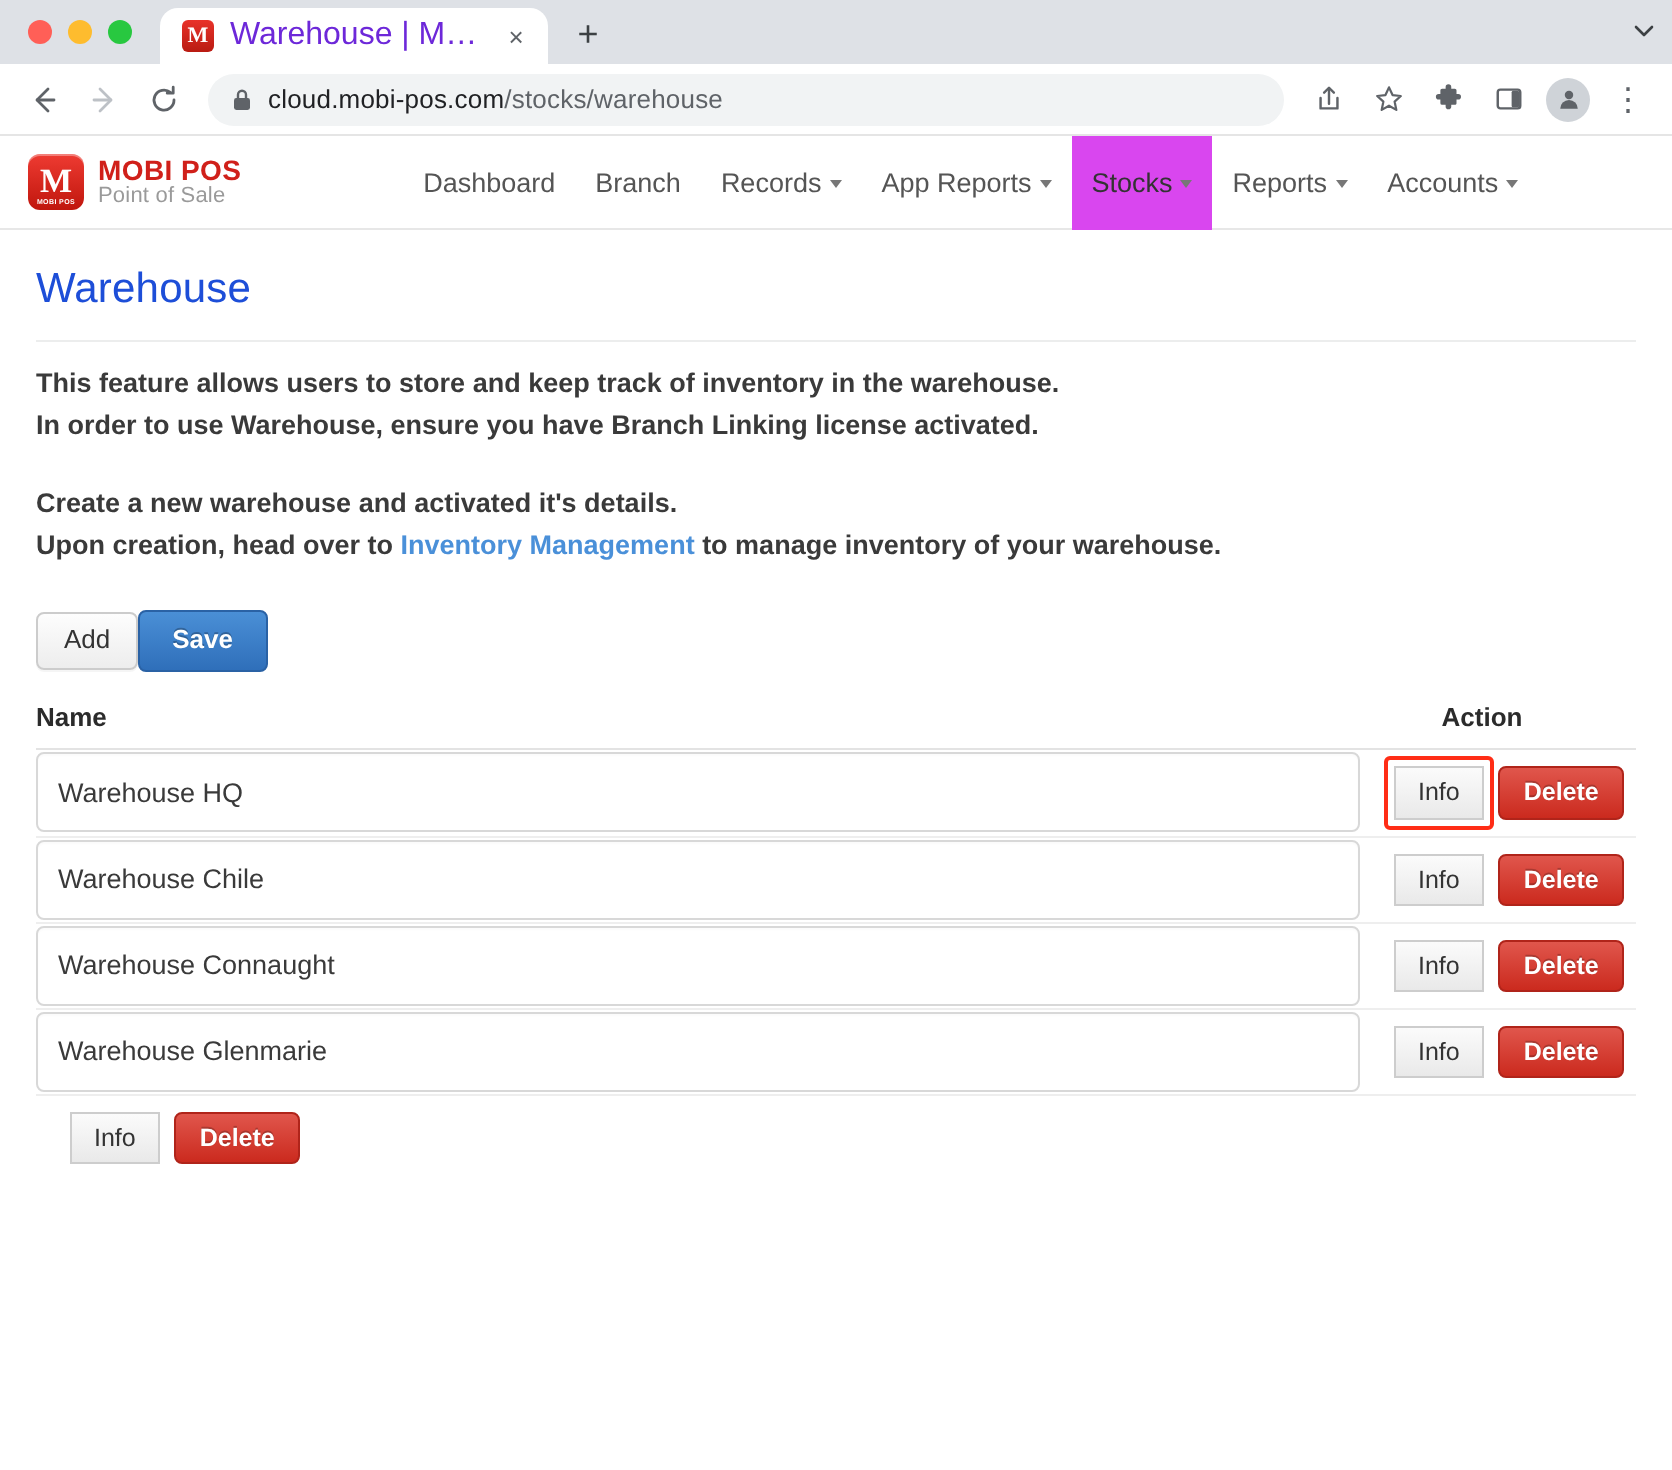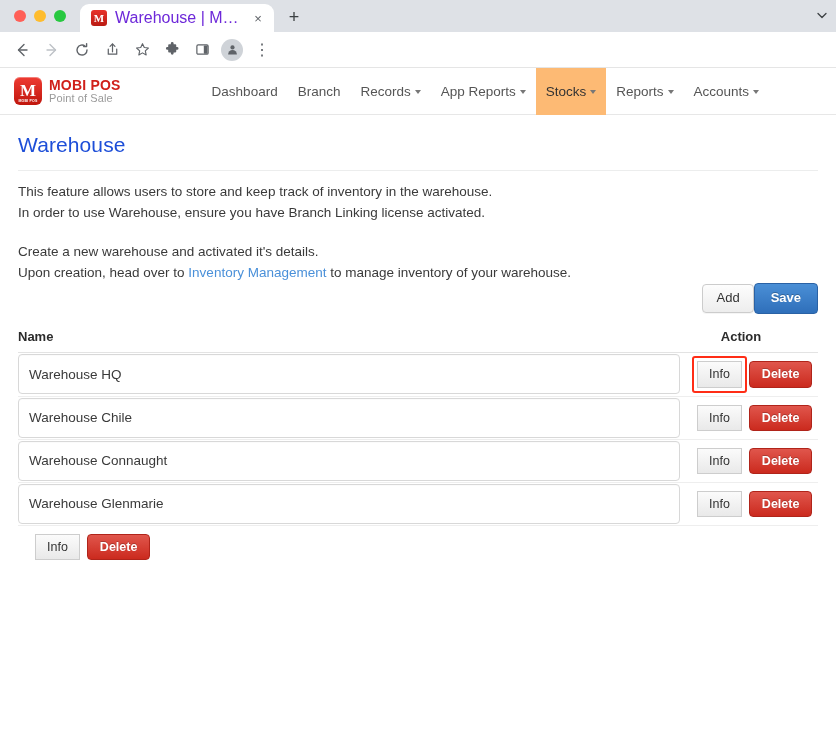--- a/index.html
+++ b/index.html
@@ -160,48 +160,50 @@
   .navlinks { display: flex; align-items: center; margin-left: 81px; height: 47px; }
   .navlink {
     font-size: 13.5px;
     color: #555;
     padding: 0 10px;
     height: 47px;
     display: flex; align-items: center;
     gap: 4px;
     white-space: nowrap;
   }
-  .navlink.active { background: #fdba74; color: #333; }
+  .navlink.active { background: #d946ef; color: #333; }
   .caret {
     width: 0; height: 0;
     border-left: 3.5px solid transparent;
     border-right: 3.5px solid transparent;
     border-top: 4px solid #777;
     display: inline-block;
     margin-top: 2px;
   }
 
   .content { padding: 0 18px; }
 
   .page-title {
     font-size: 21px; color: #1d4ed8; font-weight: normal;
     margin: 18px 0 0 0; letter-spacing: .1px;
   }
   .title-rule { height: 1px; background: #eceded; margin: 13px 0 0 0; }
 
   .desc {
     font-size: 13.5px; color: #3a3a3a; line-height: 20.5px;
     margin-top: 11px;
+    font-weight: bold;
   }
   .desc p { margin: 0; }
   .desc .gap { height: 19px; }
   .desc a { color: #4a90d9; text-decoration: none; }
 
   .toolrow {
-    display: flex; align-items: center; justify-content: flex-end;
+    display: flex; align-items: center; justify-content: flex-start;
+    margin-top: 22px;
   }
   .btn-add {
     font-size: 13px; color: #333;
     background: linear-gradient(180deg,#fdfdfd 0%,#ededed 100%);
     border: 1px solid #ccc;
     border-radius: 4px;
     padding: 6px 13px;
     line-height: 1.15;
     box-shadow: 0 1px 0 rgba(0,0,0,.04);
   }
@@ -332,20 +334,29 @@
           <path d="M11.4 8 H3" stroke="#bdc1c6" stroke-width="1.4" stroke-linecap="round"></path>
         </svg>
     </span>
     <span class="tb-btn">
       <svg width="16" height="16" viewBox="0 0 16 16">
           <path d="M13 8 A5 5 0 1 1 11.2 4.2" fill="none" stroke="#5f6368" stroke-width="1.4" stroke-linecap="round"></path>
           <path d="M12.6 1.6 V4.6 H9.6" fill="none" stroke="#5f6368" stroke-width="1.4" stroke-linecap="round" stroke-linejoin="round"></path>
         </svg>
     </span>
 
+    <div class="omnibox">
+      <span class="lock-icon">
+        <svg width="10" height="12" viewBox="0 0 10 12">
+            <rect x="1" y="5" width="8" height="6" rx="1.2" fill="#5f6368"></rect>
+            <path d="M3 5 V3.4 A2 2 0 0 1 7 3.4 V5" fill="none" stroke="#5f6368" stroke-width="1.2"></path>
+          </svg>
+      </span>
+      <span class="url-text"><span>cloud.mobi-pos.com</span><span class="path">/stocks/warehouse</span></span>
+    </div>
 
     <div class="tb-right">
       <span class="tb-btn">
         <svg width="15" height="15" viewBox="0 0 16 16">
             <path d="M8 10.5 V2.2" stroke="#5f6368" stroke-width="1.3" stroke-linecap="round"></path>
             <path d="M5.4 4.6 L8 2 L10.6 4.6" fill="none" stroke="#5f6368" stroke-width="1.3" stroke-linecap="round" stroke-linejoin="round"></path>
             <path d="M3.5 7.5 V13 H12.5 V7.5" fill="none" stroke="#5f6368" stroke-width="1.3" stroke-linecap="round" stroke-linejoin="round"></path>
           </svg>
       </span>
       <span class="tb-btn">

